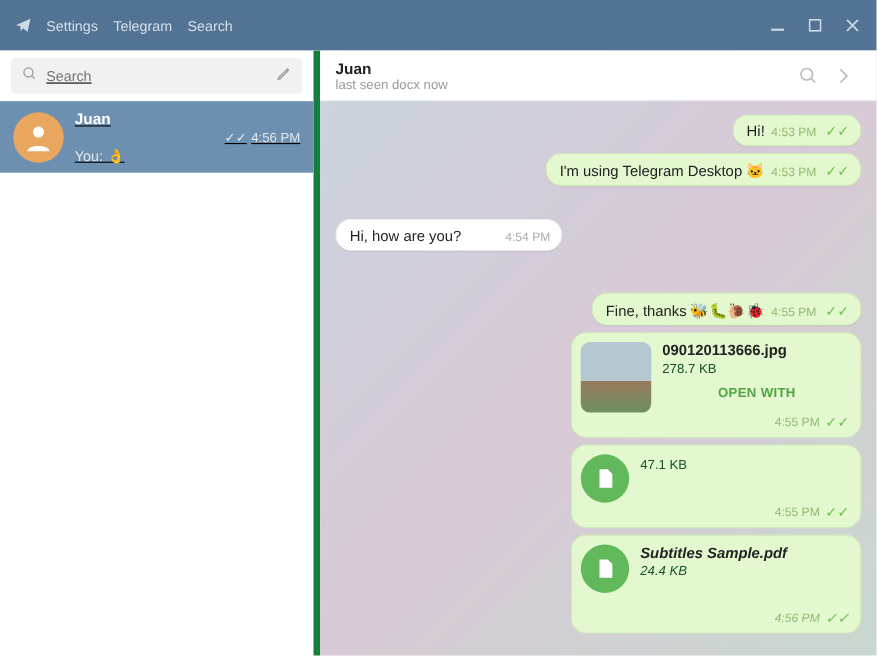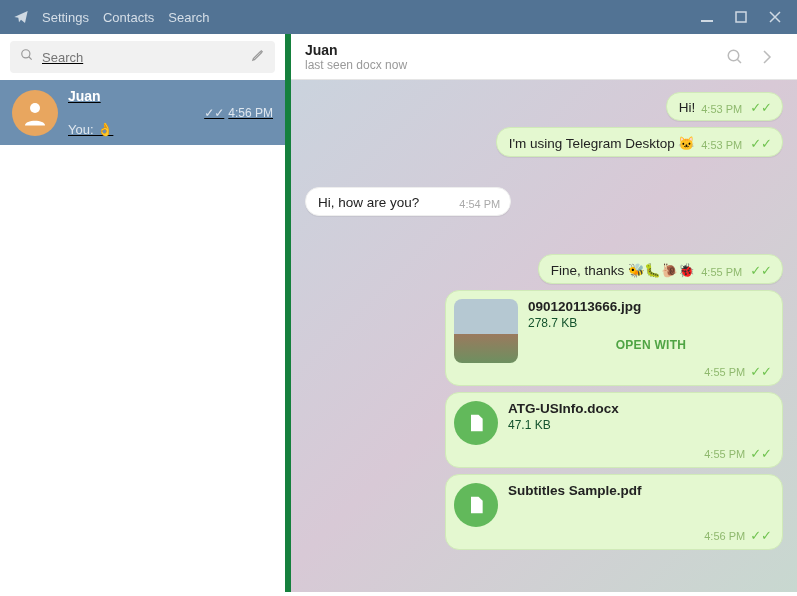--- a/index.html
+++ b/index.html
@@ -1,17 +1,17 @@
 <!DOCTYPE html>
 <html><head>
 <meta charset="utf-8">
 <style>
 * { margin: 0; padding: 0; box-sizing: border-box; font-family: "Segoe UI", Arial, sans-serif; }
 body { width: 797px; height: 596px; overflow: hidden; background: #fff; }
-.titlebar { height: 34px; background: #527394; display: flex; align-items: center; padding: 0 12px; color: #cfd9e3; font-size: 13px; }
+.titlebar { height: 46px; background: #527394; display: flex; align-items: center; padding: 0 12px; color: #cfd9e3; font-size: 13px; }
 .titlebar .logo { width: 18px; height: 18px; margin-right: 12px; display:flex; align-items:center; justify-content:center; }
 .titlebar .menu-item { margin-right: 14px; cursor: pointer; color: #d6dfe8; }
 .titlebar .spacer { flex: 1; }
 .titlebar .win-btn { width: 20px; height: 20px; margin-left: 14px; display:flex; align-items:center; justify-content:center; color:#cfd9e3; cursor:pointer; }
 .main { display: flex; height: 558px; }
 .sidebar { width: 291px; background: #fff; display: flex; flex-direction: column; border-right: 6px solid #15803d; text-decoration: underline; }
 .searchbar { height: 46px; padding: 7px 10px; display:flex; align-items:center; }
 .searchbox { flex:1; background:#f1f1f1; border-radius:4px; height:32px; display:flex; align-items:center; padding:0 10px; color:#999; }
 .searchbox input { border:none; background:transparent; outline:none; flex:1; font-size:13px; color:#333; padding-left:8px; }
 .chat-item { height: 65px; background:#6d8fb0; display:flex; align-items:center; padding:0 12px; color:#fff; cursor:pointer; }
@@ -27,21 +27,21 @@
 .chathead .status { font-size:12px; color:#999; }
 .chathead .icon-btn { width:32px; height:32px; display:flex; align-items:center; justify-content:center; color:#bbb; cursor:pointer; }
 .messages { flex:1; overflow:hidden; padding:12px 14px; display:flex; flex-direction:column; gap:6px; }
 .bubble { max-width: 360px; border-radius:14px; padding:7px 10px 5px 12px; font-size:13.5px; position:relative; box-shadow: 0 1px 0 rgba(0,0,0,0.05); display:flex; flex-wrap:wrap; align-items:flex-end; gap:6px; }
 .bubble.out { background:#e4f8d0; align-self:flex-end; color:#222; border:1px solid #d0eab8; }
 .bubble.in { background:#fff; align-self:flex-start; color:#222; border:1px solid #eee; }
 .bubble .txt { }
 .bubble .time { font-size:11px; color:#8fb96e; margin-left:auto; white-space:nowrap; }
 .bubble.in .time { color:#aaa; }
 .ticks { color:#6fc24f; font-size:13px; margin-left:2px; }
-.file-bubble { width:338px; background:#e4f8d0; border:1px solid #d0eab8; border-radius:14px; align-self:flex-end; padding:8px; display:flex; gap:10px; position:relative; }
+.file-bubble { width:264px; background:#e4f8d0; border:1px solid #d0eab8; border-radius:14px; align-self:flex-end; padding:8px; display:flex; gap:10px; position:relative; }
 .file-thumb { width:64px; height:64px; border-radius:8px; background:#c8b8a8; flex-shrink:0; overflow:hidden; }
 .file-icon-circle { width:44px; height:44px; border-radius:50%; background:#62b95b; display:flex; align-items:center; justify-content:center; flex-shrink:0; }
 .file-meta { flex:1; display:flex; flex-direction:column; }
 .file-name { font-size:13.5px; font-weight:600; color:#222; }
 .file-size { font-size:12px; color:#14532d; margin-top:2px; }
 .file-action { font-size:12px; font-weight:700; color:#4fa444; margin-top:8px; letter-spacing:0.3px;text-align:center; }
 .file-time { position:absolute; right:10px; bottom:6px; font-size:11px; color:#8fb96e; display:flex; align-items:center; gap:3px; }
 .composer { height:46px; background:#fff; border-top:1px solid #e5e5e5; display:flex; align-items:center; padding:0 12px; gap:8px; }
 .composer .c-icon { width:28px; height:28px; display:flex; align-items:center; justify-content:center; color:#aaa; cursor:pointer; }
 .composer input { flex:1; border:none; outline:none; font-size:14px; color:#333; }
@@ -50,21 +50,21 @@
 </head>
 <body>
 
 <div class="titlebar">
   <span class="logo">
     <svg width="16" height="16" viewBox="0 0 24 24">
         <path fill="#cfd9e3" d="M2 12l20-9-4 18-6-5-3 4-1-7z"></path>
       </svg>
   </span>
   <span class="menu-item">Settings</span>
-  <span class="menu-item">Contacts</span>
+  <span class="menu-item">Telegram</span>
   <span class="menu-item">Search</span>
   <span class="spacer"></span>
   <span class="win-btn">
       <svg width="12" height="12" viewBox="0 0 12 12">
         <rect y="9" width="12" height="2" fill="currentColor"></rect>
       </svg>
     </span>
   <span class="win-btn">
       <svg width="12" height="12" viewBox="0 0 12 12">
         <rect x="1" y="1" width="10" height="10" fill="none" stroke="currentColor" stroke-width="1.5"></rect>
@@ -162,37 +162,37 @@
           </div>
       </div>
 
       <div class="file-bubble" style="padding-bottom:22px;">
         <div class="file-icon-circle">
             <svg width="20" height="20" viewBox="0 0 24 24">
               <path d="M6 2h9l5 5v15H6z" fill="#fff"></path>
             </svg>
           </div>
         <div class="file-meta">
-          <span class="file-name">ATG-USInfo.docx</span>
           <span class="file-size">47.1 KB</span>
         </div>
         <div class="file-time">
             <span>4:55 PM</span>
             <span class="ticks">✓✓</span>
           </div>
       </div>
 
-      <div class="file-bubble" style="padding-bottom:22px;">
+      <div class="file-bubble" style="padding-bottom:36px;font-style:italic;">
         <div class="file-icon-circle">
             <svg width="20" height="20" viewBox="0 0 24 24">
               <path d="M6 2h9l5 5v15H6z" fill="#fff"></path>
             </svg>
           </div>
         <div class="file-meta">
           <span class="file-name">Subtitles Sample.pdf</span>
+          <span class="file-size">24.4 KB</span>
         </div>
         <div class="file-time">
             <span>4:56 PM</span>
             <span class="ticks">✓✓</span>
           </div>
       </div>
 
     </div>
 
   </div>

